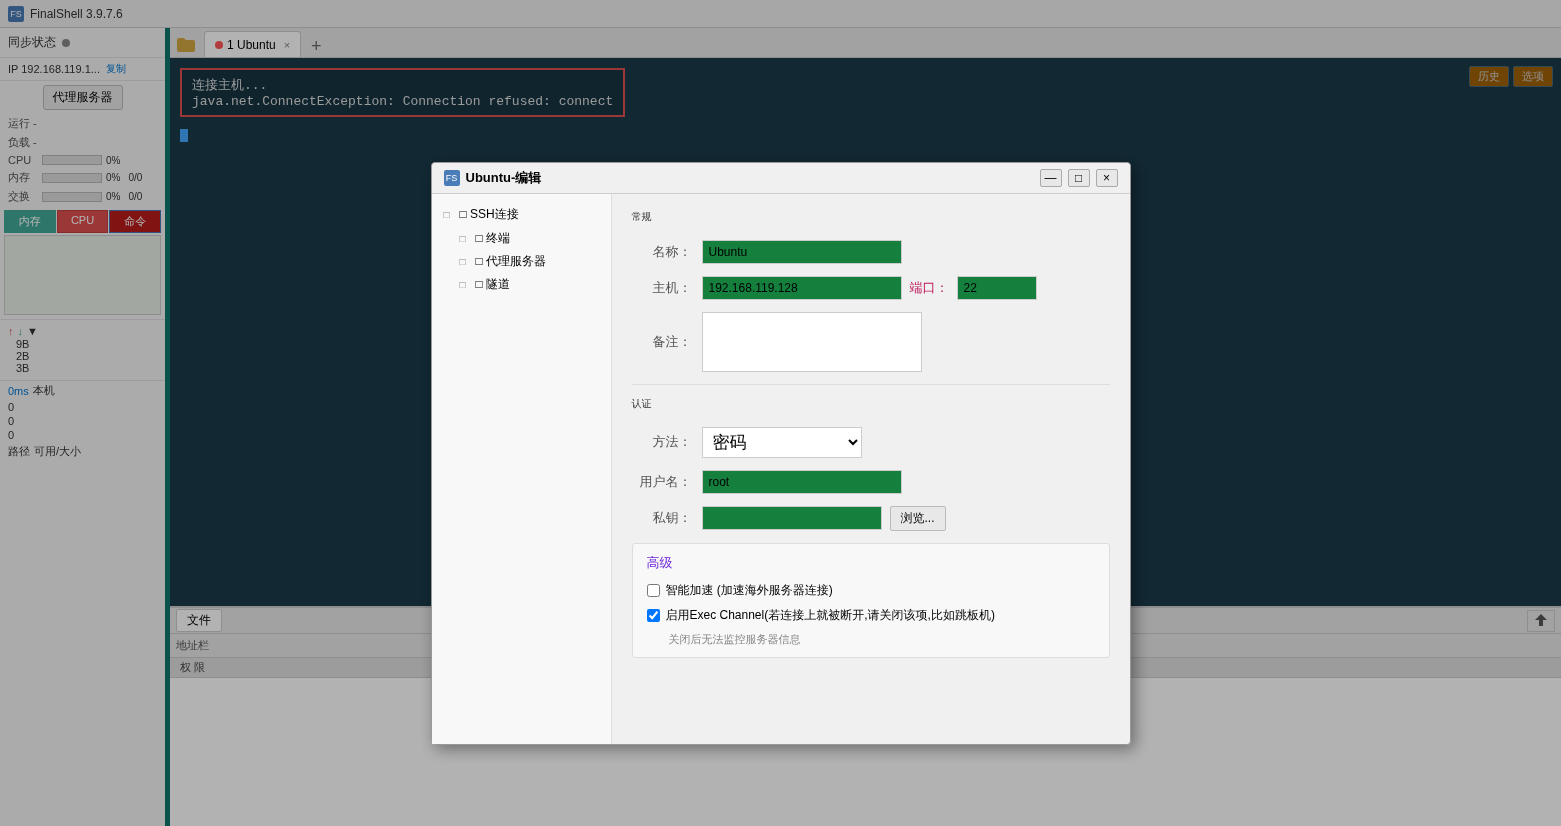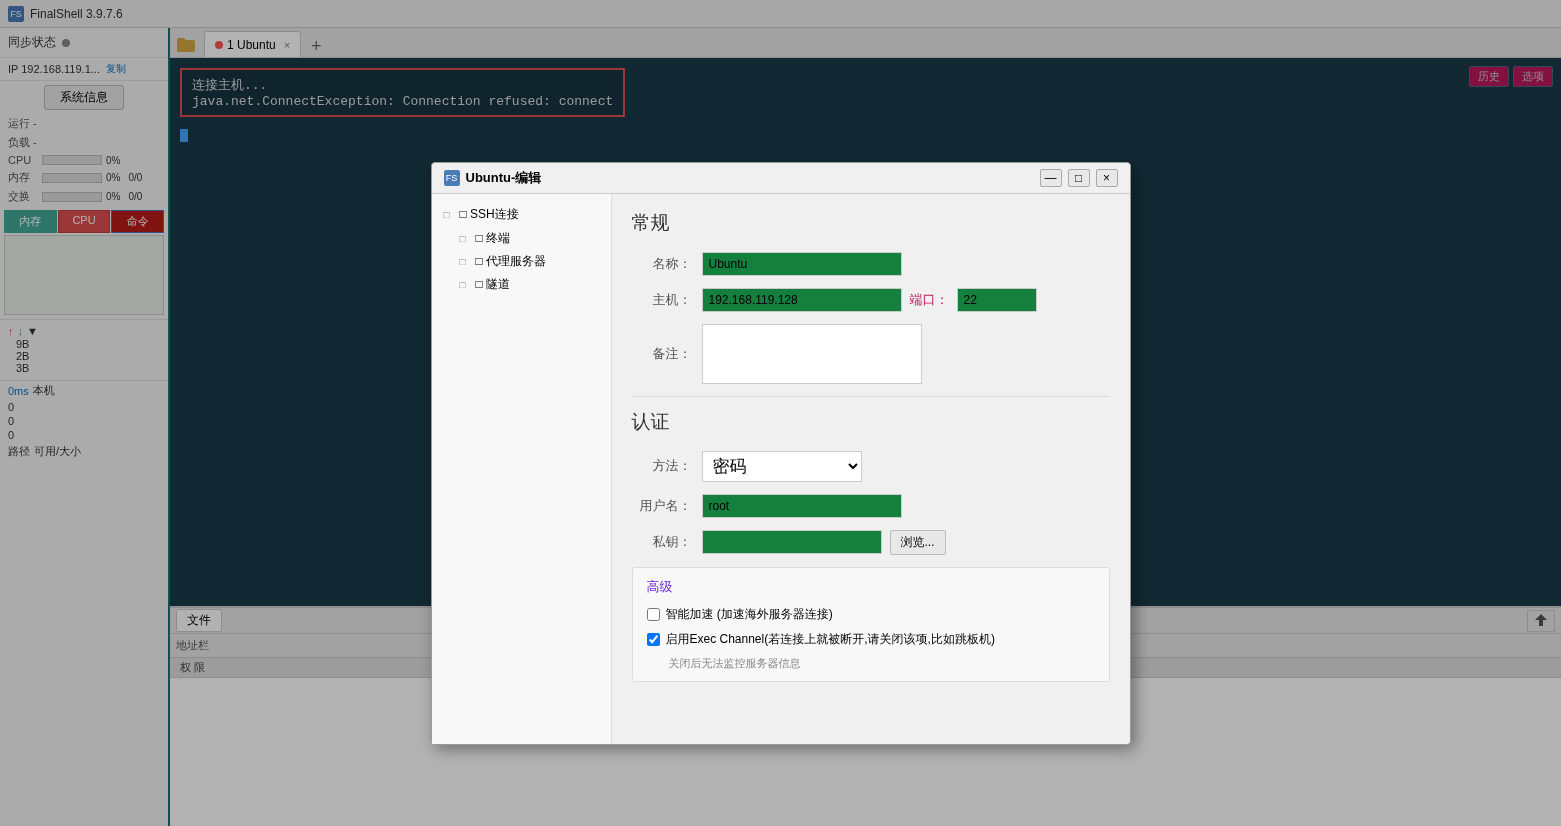--- a/index.html
+++ b/index.html
@@ -27,21 +27,21 @@
     #main-layout {
       display: flex;
       width: 1561px;
       height: 798px;
     }
 
     
     #sidebar {
       width: 170px;
       background: #f5f5f5;
-      border-right: 2px solid #0f766e;
+      border-right: 5px solid #0f766e;
       display: flex;
       flex-direction: column;
       font-size: 12px;
       color: #333;
     }
     #sidebar .sync-row {
       display: flex; align-items: center; padding: 6px 8px; gap: 6px;
       border-bottom: 1px solid #e0e0e0;
     }
     #sidebar .sync-dot {
@@ -160,21 +160,21 @@
     #terminal-area .error-line2 { color: #ddd; }
     #terminal-area .cursor {
       display: inline-block; width: 8px; height: 13px;
       background: #4af; margin-top: 4px;
     }
     #terminal-area .top-right-btns {
       position: absolute; top: 8px; right: 8px;
       display: flex; gap: 4px;
     }
     #terminal-area .tr-btn {
-      background: #be185d; color: #ccc; border: 1px solid #4a6a7a;
+      background: #a16207; color: #ccc; border: 1px solid #4a6a7a;
       padding: 2px 8px; font-size: 11px; cursor: pointer; border-radius: 2px;
     }
 
     
     #file-panel {
       height: 220px;
       background: #f5f5f5;
       border-top: 2px solid #ccc;
       display: flex;
       flex-direction: column;
@@ -257,21 +257,21 @@
     #modal-left-tree .sub-item {
       display: flex; align-items: center; padding: 3px 8px 3px 28px; cursor: pointer;
       gap: 4px; font-size: 12px;
     }
     #modal-right {
       flex: 1;
       padding: 16px 20px;
       overflow-y: auto;
     }
     .section-title {
-      font-size: 19px; color: #333; margin-bottom: 12px;
+      font-size: 10px; color: #333; margin-bottom: 12px;
       padding-bottom: 4px;
     }
     .form-row {
       display: flex; align-items: center; margin-bottom: 12px;
     }
     .form-label {
       width: 60px; color: #555; font-size: 13px; text-align: right; margin-right: 10px;
     }
     .form-input {
       border: 1px solid #ccc; padding: 4px 6px; font-size: 12px;
@@ -322,21 +322,21 @@
 
   <div id="sidebar">
     <div class="sync-row">
       <span>同步状态</span>
       <span class="sync-dot"></span>
     </div>
     <div class="ip-row">
       <span>IP 192.168.119.1...</span>
       <span class="copy-btn">复制</span>
     </div>
-    <button class="sysinfo-btn">系统信息</button>
+    <button class="sysinfo-btn">代理服务器</button>
     <div class="info-row">
       <span class="info-label">运行 -</span>
     </div>
     <div class="info-row">
       <span class="info-label">负载 -</span>
     </div>
     <div class="progress-row">
       <span class="prog-label">CPU</span>
       <div class="prog-bar-wrap">
         <div class="prog-bar" style="width:0%"></div>

